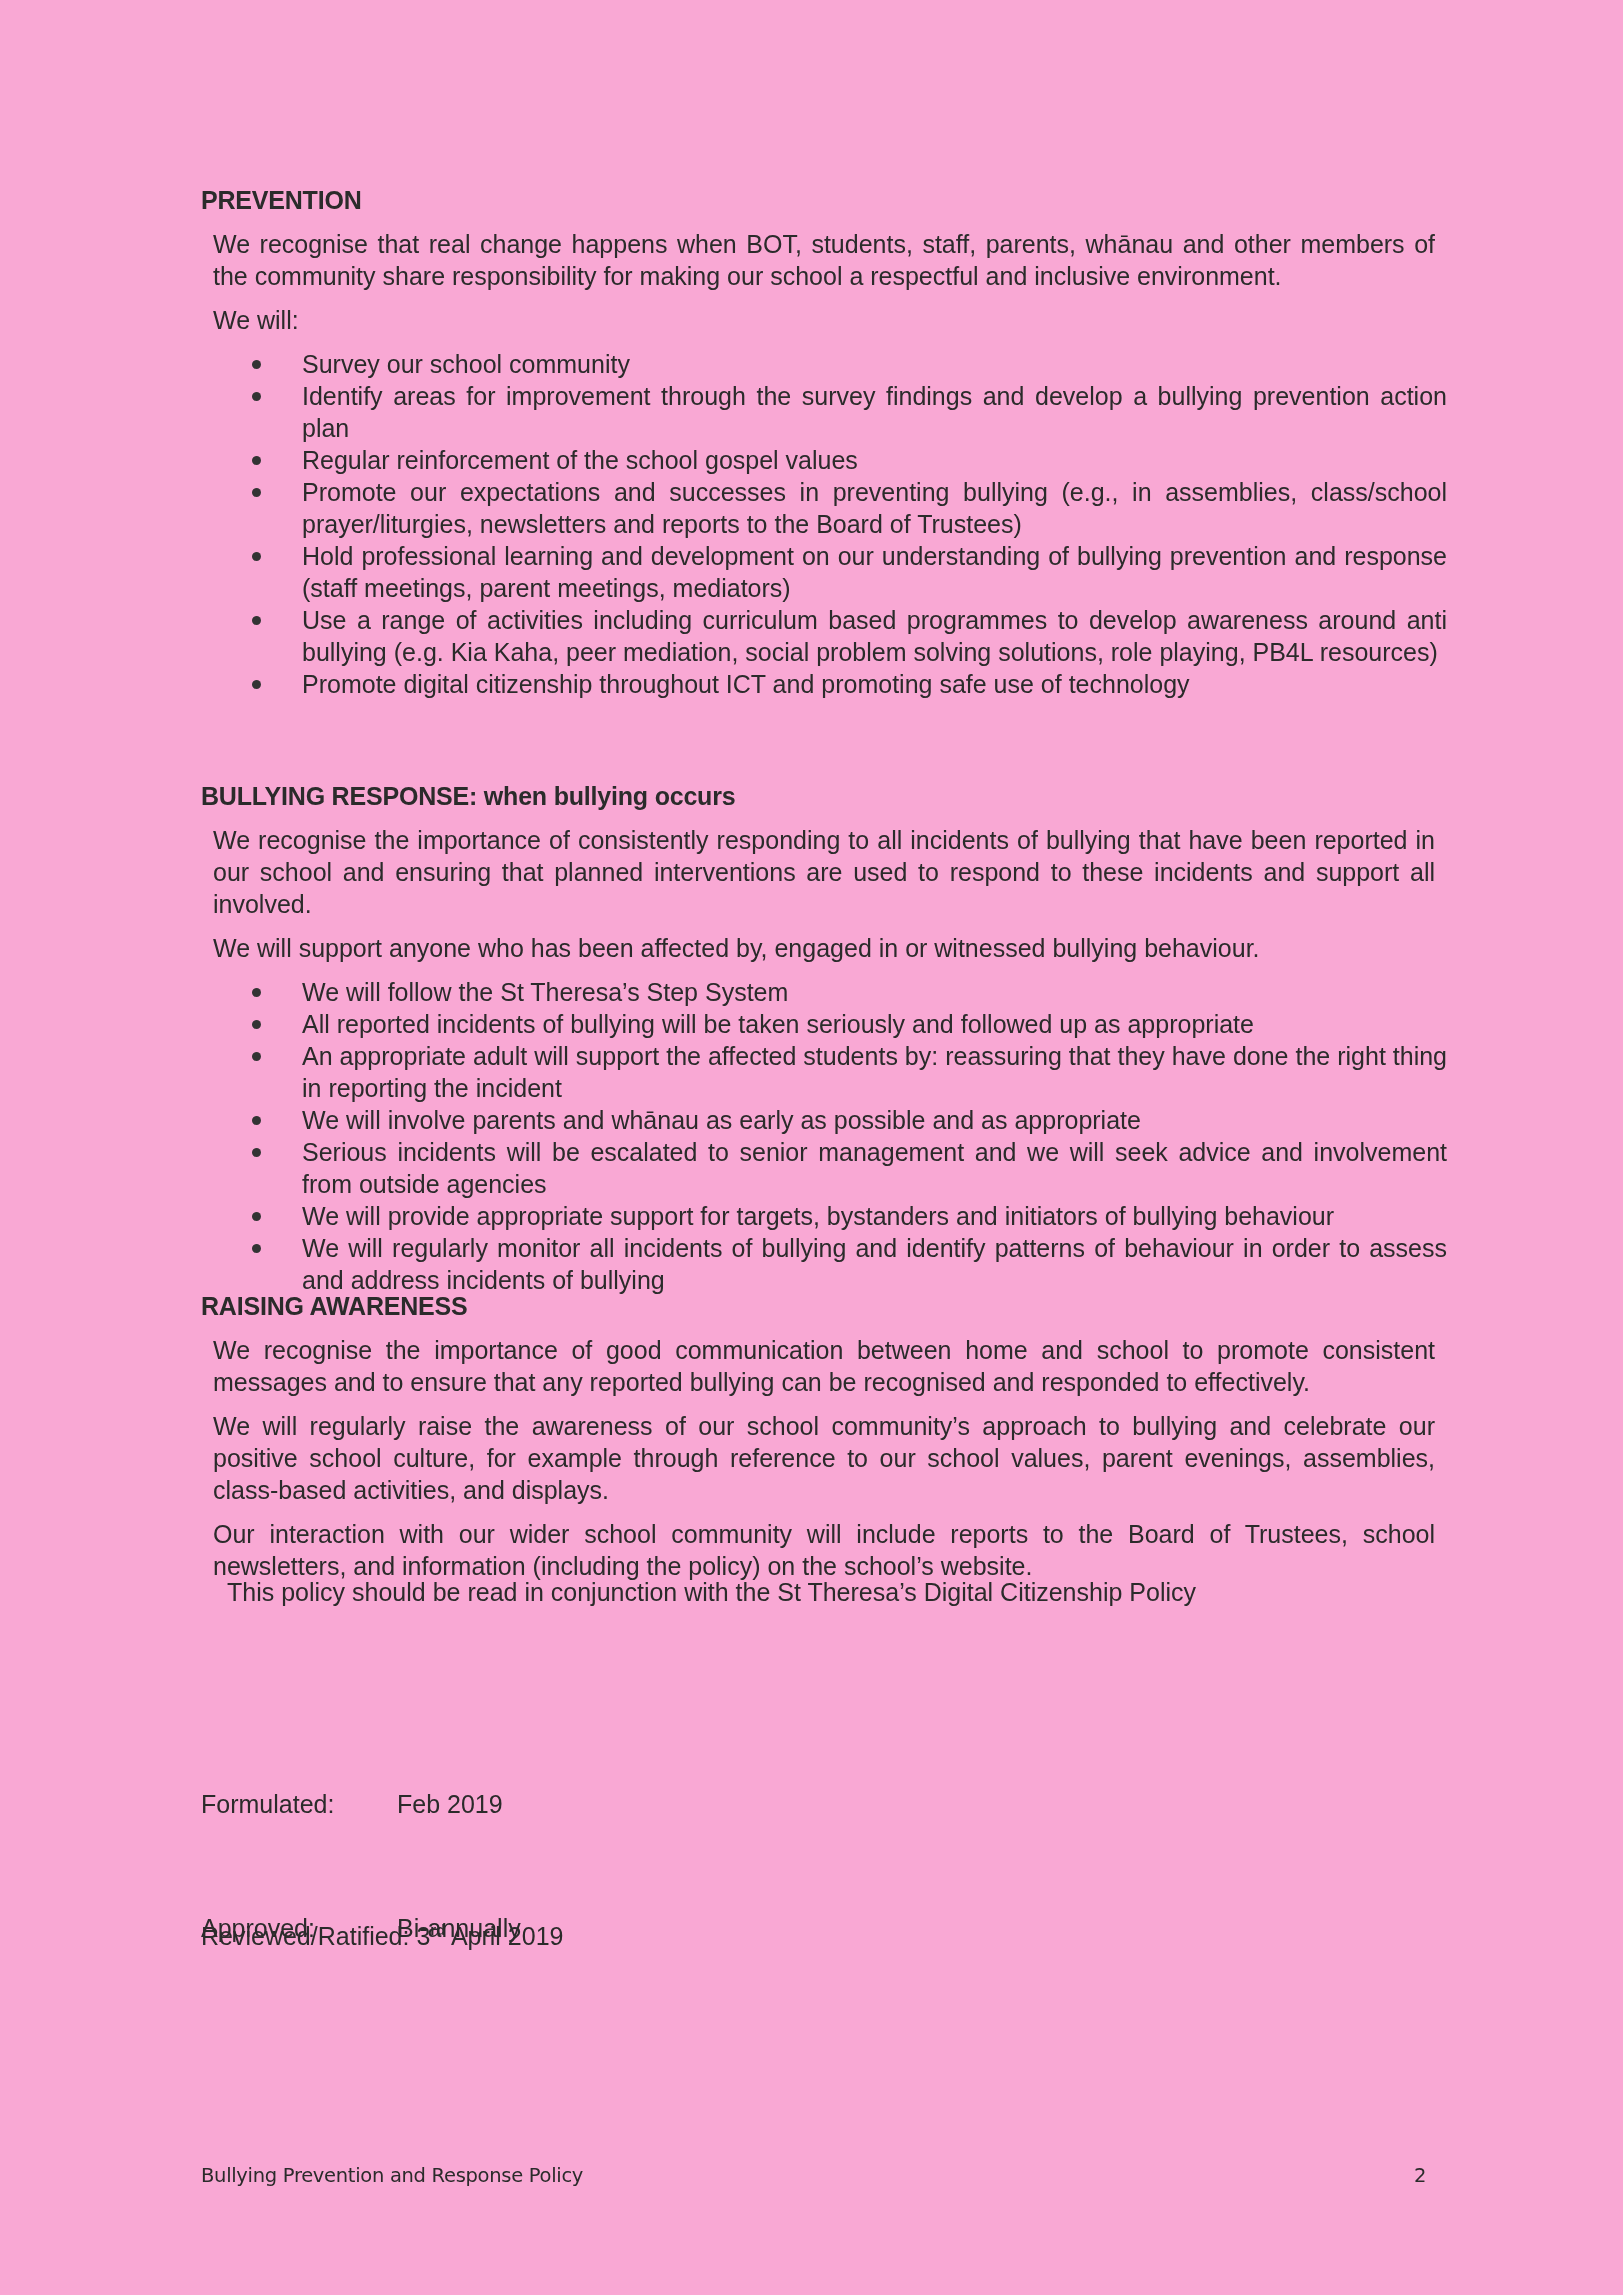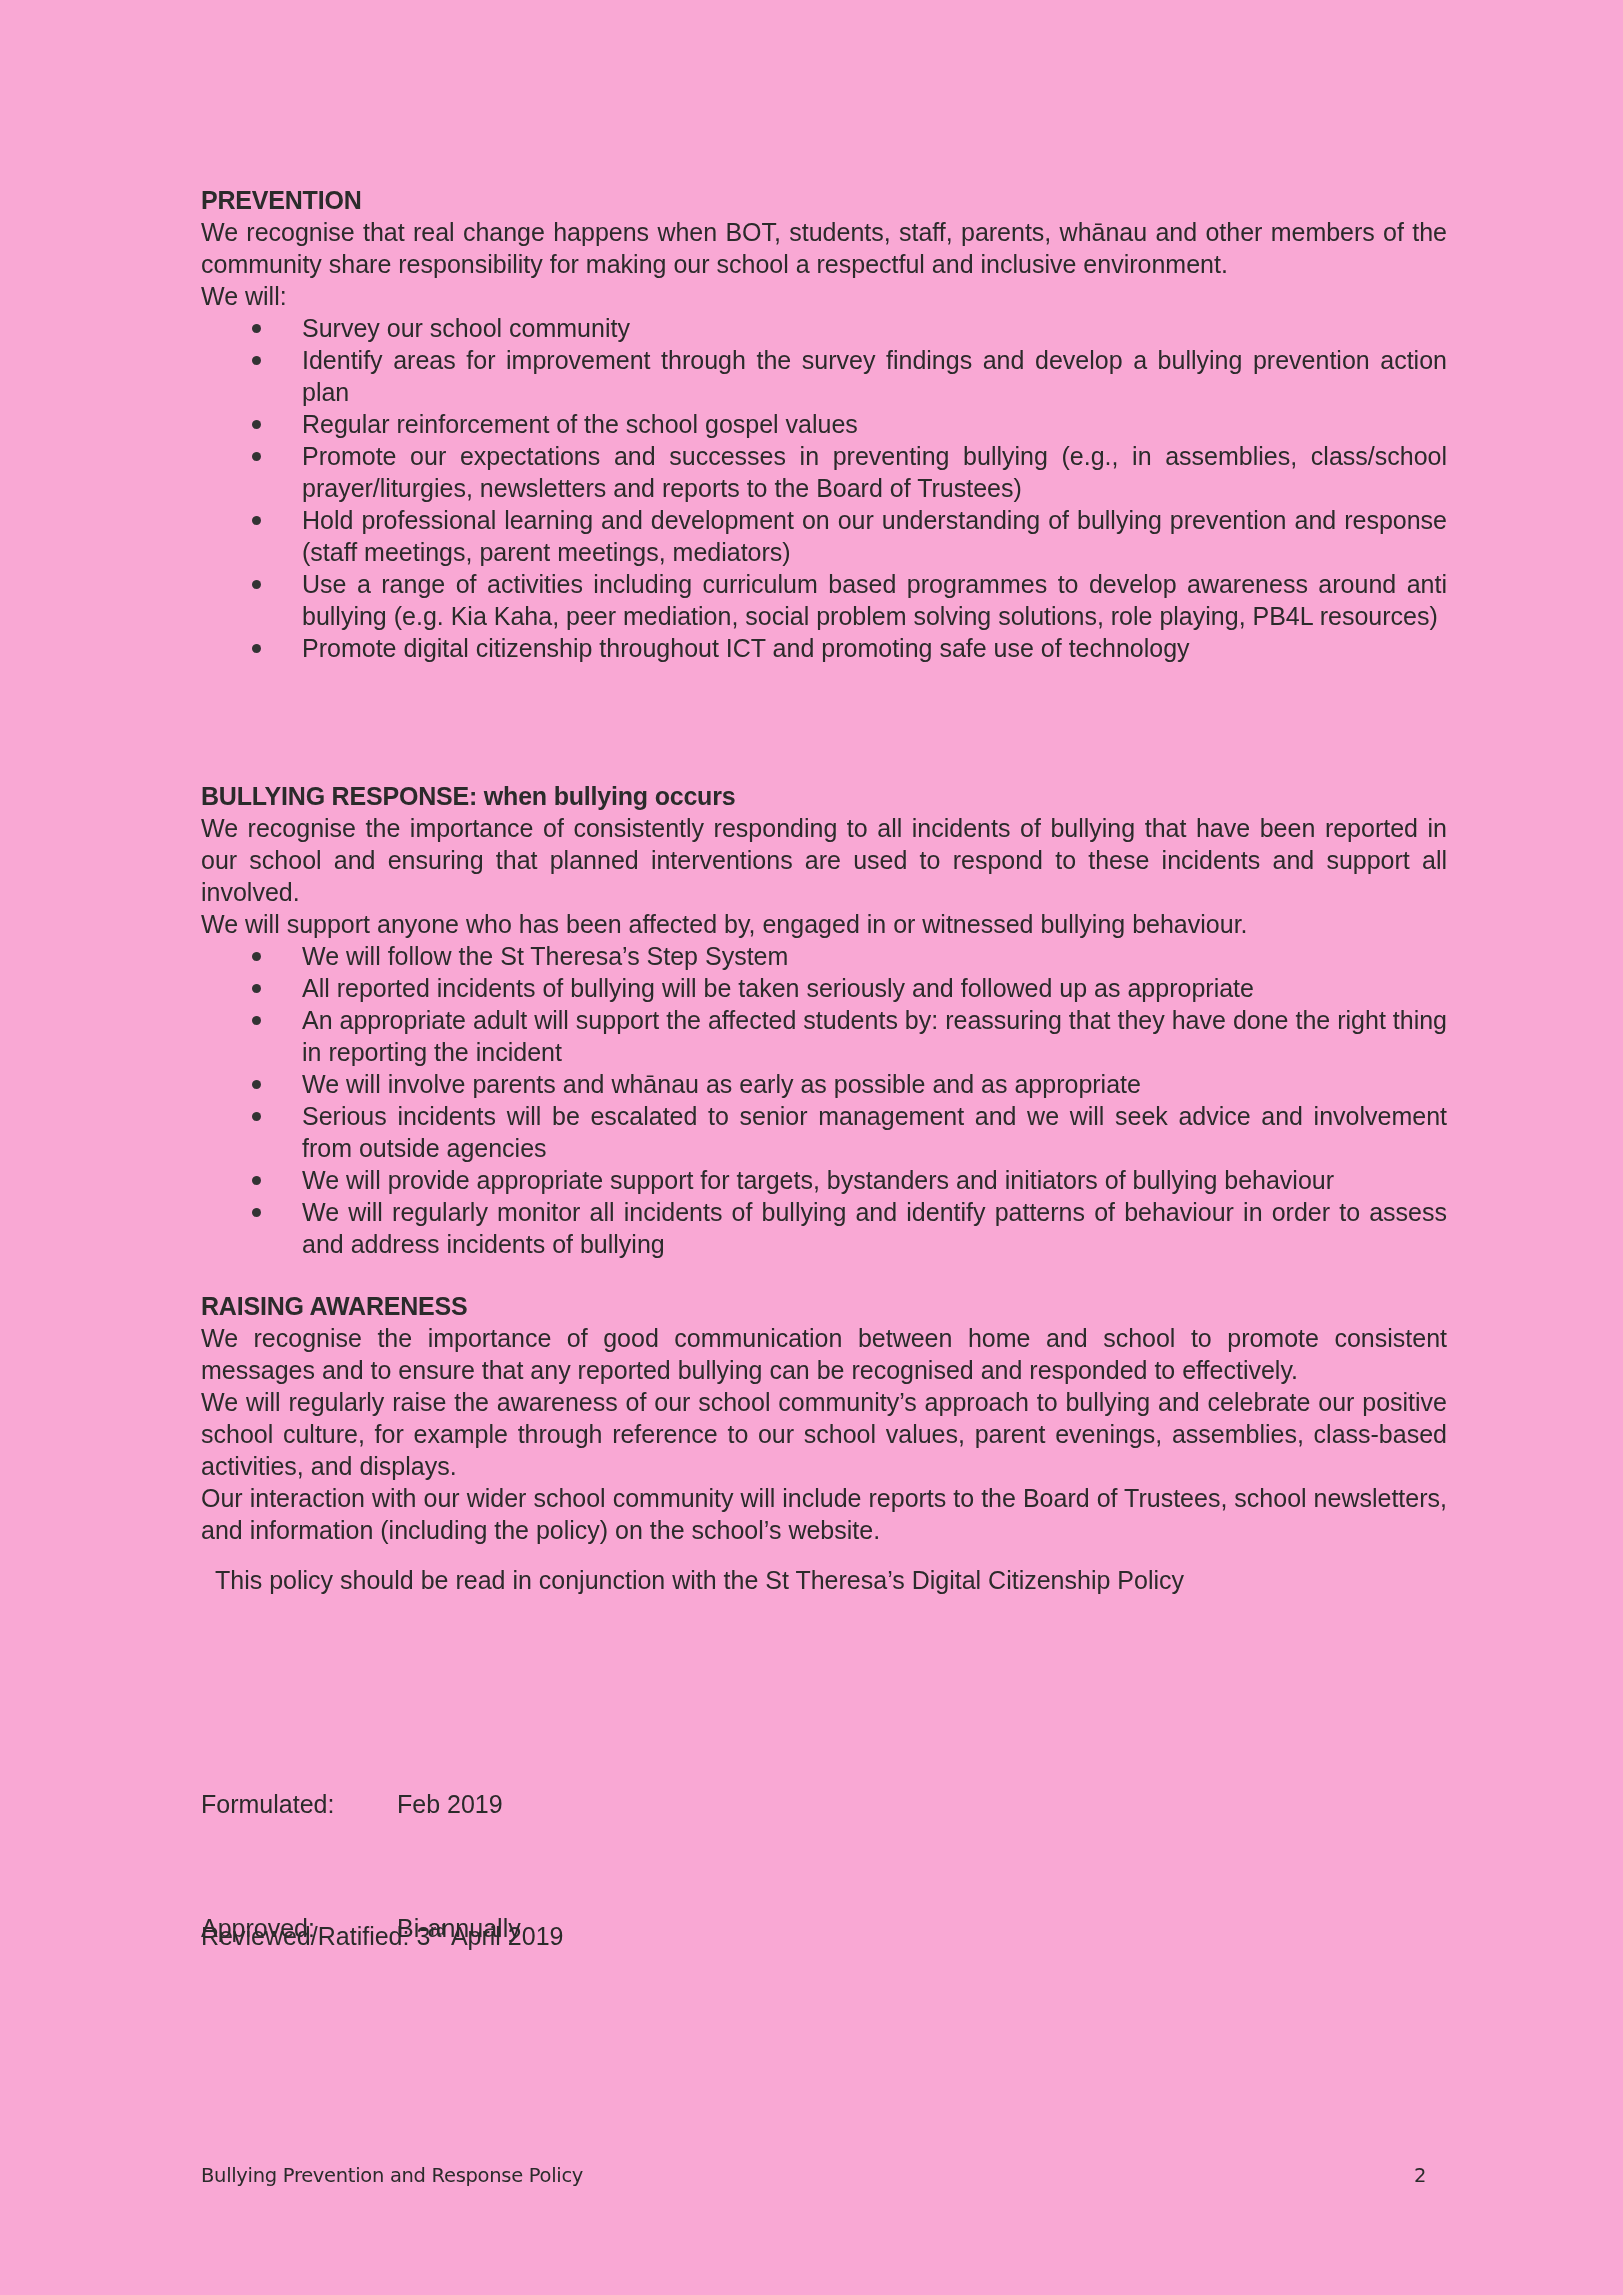--- a/index.html
+++ b/index.html
@@ -12,21 +12,21 @@
       font-size: 25px;
       line-height: 32px;
     }
     .content {
       position: absolute; left: 201px; top: 184px; width: 1246px;
     }
     .heading {
       font-weight: bold; margin: 0; font-size: 25px; line-height: 32px;
       letter-spacing: -0.2px;
     }
-    p { margin: 0; text-align: justify; text-align-last: left; }
+    p { margin: 12px; text-align: justify; text-align-last: left; }
     ul.bullets { list-style: none; margin: 0; padding: 0; }
     ul.bullets li {
       position: relative; padding-left: 101px; text-align: justify; text-align-last: left;
     }
     ul.bullets li .bullet {
       position: absolute; left: 51px; top: 12px; width: 9px; height: 9px;
       border-radius: 50%; background: #333;
     }
     #sec-prevention { position: absolute; left: 0; top: 0; width: 100%; }
     #sec-response { position: absolute; left: 0; top: 596px; width: 100%; }

